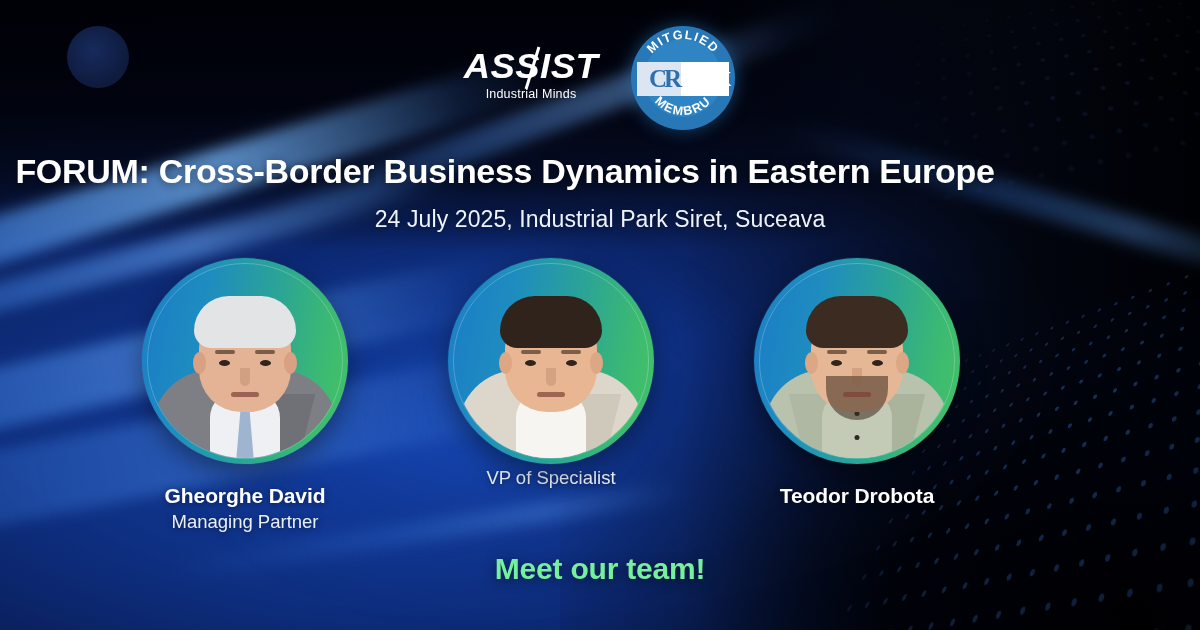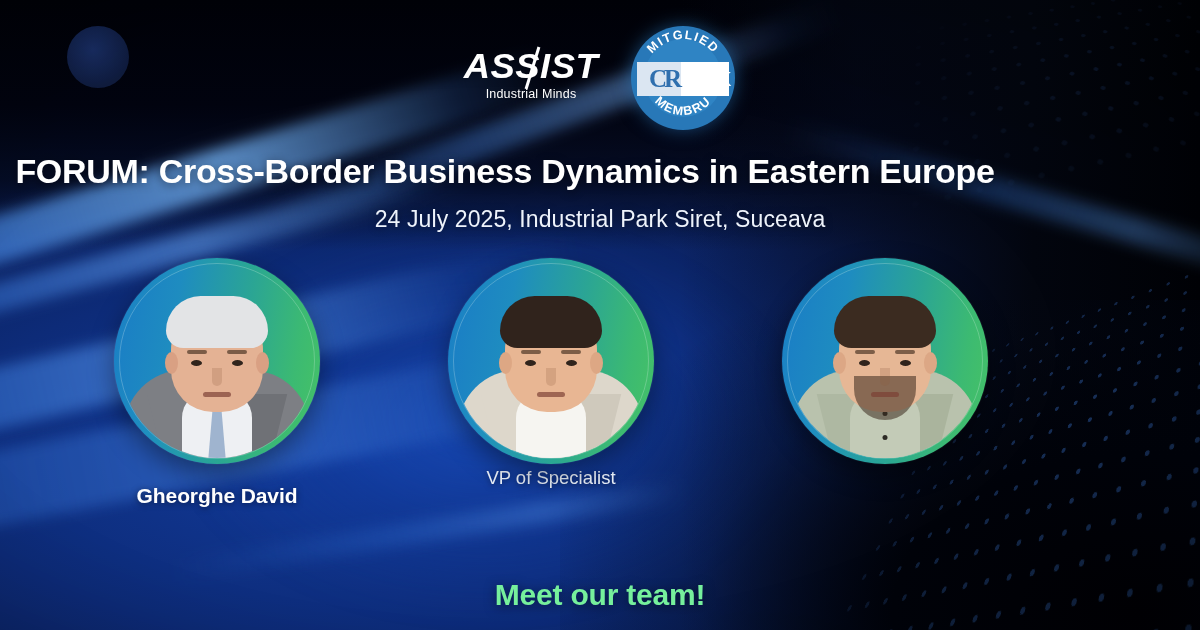--- a/index.html
+++ b/index.html
@@ -210,21 +210,21 @@
     text-align:center;
     font-size:23px; font-weight:normal; color:#eef3fb;
     letter-spacing:0.1px;
     text-shadow:0 1px 8px rgba(0,0,0,0.4);
   }
 
   
   .people{
     position:absolute; left:0; top:258px; width:1102px;
     display:flex; justify-content:center; align-items:flex-start;
-    gap:104px;
+    gap:76px;
   }
   .person{ width:230px; display:flex; flex-direction:column; align-items:center; }
 
   .avatar{
     position:relative; width:206px; height:206px; border-radius:50%;
     background:linear-gradient(100deg,#1a7dc6 0%, #1f8fbf 26%, #2aa793 58%, #3cba72 82%, #45c167 100%);
     box-shadow:0 10px 26px rgba(0,0,0,0.40), 0 0 0 1px rgba(255,255,255,0.05);
     overflow:hidden;
   }
   .avatar::after{
@@ -348,21 +348,21 @@
     text-shadow:0 1px 6px rgba(0,0,0,0.5);
   }
   .p-role{
     margin-top:3px; font-size:18.5px; font-weight:normal; color:#e9eff8;
     text-align:center; white-space:nowrap;
     text-shadow:0 1px 6px rgba(0,0,0,0.5);
   }
 
   
   .cta{
-    position:absolute; left:0; top:578px; width:1200px;
+    position:absolute; left:0; top:552px; width:1200px;
     text-align:center;
     font-size:30px; font-weight:bold; color:#76f09c;
     letter-spacing:-0.2px;
     text-shadow:0 2px 12px rgba(0,0,0,0.55);
   }
 </style>
 </head>
 <body>
 
 <div class="stage">
@@ -444,20 +444,21 @@
               <div class="brow-l"></div>
                 <div class="brow-r"></div>
               <div class="eye-l"></div>
                 <div class="eye-r"></div>
               <div class="nose"></div>
               <div class="mouth"></div>
             </div>
           </div>
         </div>
         <div class="p-name">Gheorghe David</div>
+        <div class="p-role">Managing Partner</div>
       </div>
 
       <div class="person">
         <div class="avatar">
           <div class="avatar-photo">
             <div class="pbg"></div>
             <div class="fig p2">
               <div class="shoulders"></div>
               <div class="collar-l"></div>
                 <div class="collar-r"></div>
@@ -498,20 +499,21 @@
               <div class="hair"></div>
               <div class="brow-l"></div>
                 <div class="brow-r"></div>
               <div class="eye-l"></div>
                 <div class="eye-r"></div>
               <div class="nose"></div>
               <div class="mouth"></div>
             </div>
           </div>
         </div>
+        <div class="p-name">Teodor Drobota</div>
       </div>
 
     </div>
 
     <div class="cta">Meet our team!</div>
 
   </div>
 </div>
 
 </body></html>

